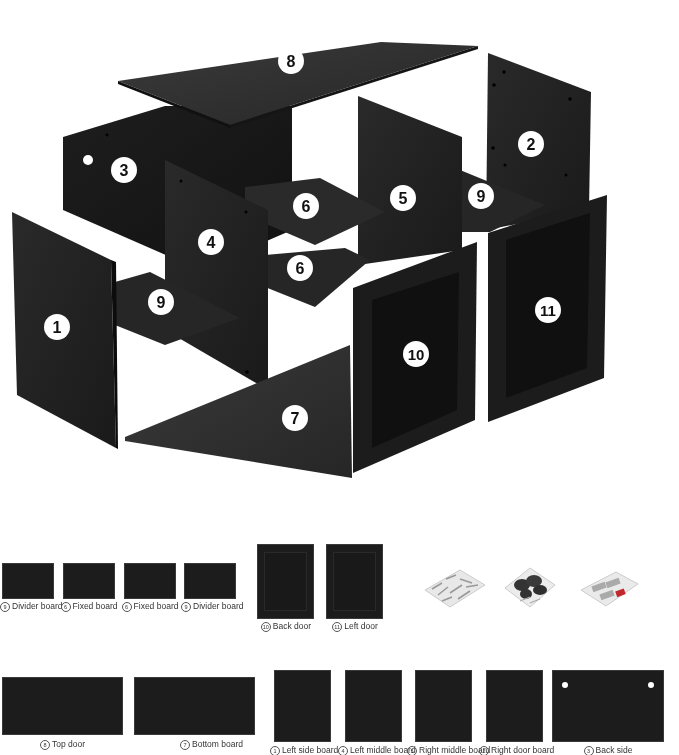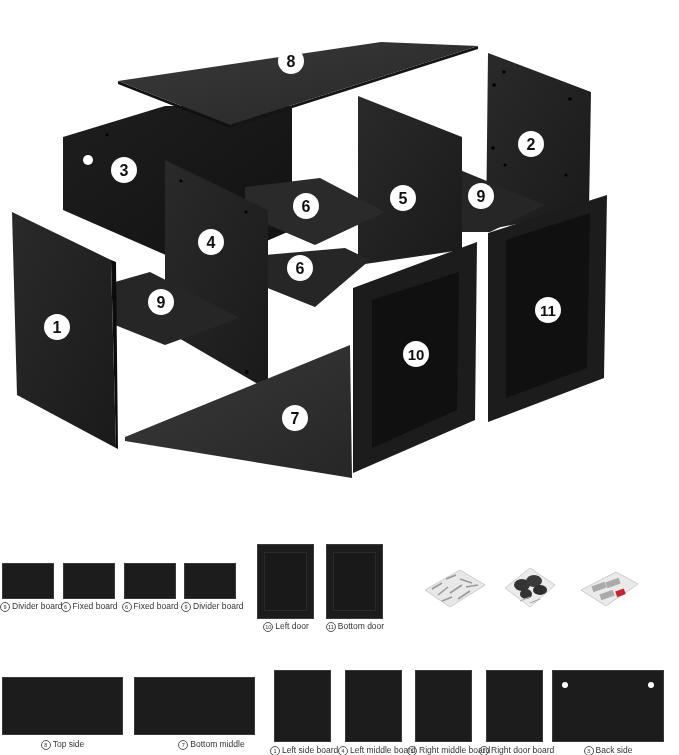--- a/index.html
+++ b/index.html
@@ -181,28 +181,28 @@
 
   <div class="thumb" style="left:184px;top:563px;width:52px;height:36px;"></div>
   <div class="label" style="left:181px;top:601px;width:58px;">
     <span class="num">9</span><span>Divider board</span>
   </div>
 
   <div class="door-thumb" style="left:257px;top:544px;width:57px;height:75px;">
       <div class="panel"></div>
     </div>
   <div class="label" style="left:255px;top:621px;width:62px;">
-    <span class="num">10</span><span>Left door</span>
+    <span class="num">10</span><span>Back door</span>
   </div>
 
   <div class="door-thumb" style="left:326px;top:544px;width:57px;height:75px;">
       <div class="panel"></div>
     </div>
   <div class="label" style="left:324px;top:621px;width:62px;">
-    <span class="num">11</span><span>Bottom door</span>
+    <span class="num">11</span><span>Left door</span>
   </div>
 
   <svg class="hw" style="left:420px;top:565px;" width="70" height="45" viewBox="0 0 70 45">
     <polygon points="5,25 40,5 65,20 30,42" fill="#e8e8e8" stroke="#ccc"></polygon>
     <g stroke="#999" stroke-width="1.6">
       <line x1="12" y1="24" x2="22" y2="18"></line>
         <line x1="18" y1="30" x2="28" y2="22"></line>
       <line x1="26" y1="14" x2="36" y2="10"></line>
         <line x1="30" y1="28" x2="42" y2="20"></line>
       <line x1="38" y1="34" x2="50" y2="26"></line>
@@ -227,26 +227,26 @@
     <g fill="#aaa">
         <rect x="14" y="16" width="14" height="6" transform="rotate(-20 21 19)"></rect>
     <rect x="28" y="12" width="14" height="6" transform="rotate(-20 35 15)"></rect>
     <rect x="22" y="24" width="14" height="6" transform="rotate(-20 29 27)"></rect>
       </g>
     <rect x="38" y="22" width="9" height="6" fill="#c0282d" transform="rotate(-20 42 25)"></rect>
   </svg>
 
   <div class="thumb" style="left:2px;top:677px;width:121px;height:58px;"></div>
   <div class="label" style="left:2px;top:739px;width:121px;">
-    <span class="num">8</span><span>Top side</span>
+    <span class="num">8</span><span>Top door</span>
   </div>
 
   <div class="thumb" style="left:134px;top:677px;width:121px;height:58px;"></div>
   <div class="label" style="left:134px;top:739px;width:145px;text-align:center;padding-left:10px;box-sizing:border-box;">
-    <span class="num">7</span><span>Bottom middle</span>
+    <span class="num">7</span><span>Bottom board</span>
   </div>
 
   <div class="thumb" style="left:274px;top:670px;width:57px;height:72px;"></div>
   <div class="label" style="left:270px;top:745px;width:66px;">
     <span class="num">1</span><span>Left side board</span>
   </div>
 
   <div class="thumb" style="left:345px;top:670px;width:57px;height:72px;"></div>
   <div class="label" style="left:338px;top:745px;width:72px;">
     <span class="num">4</span><span>Left middle board</span>

